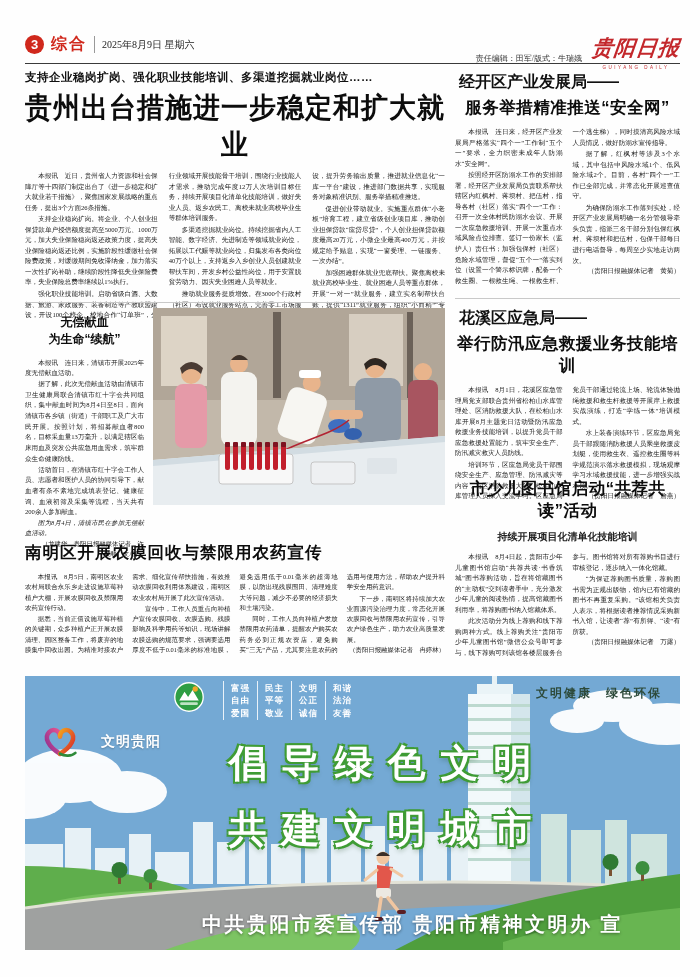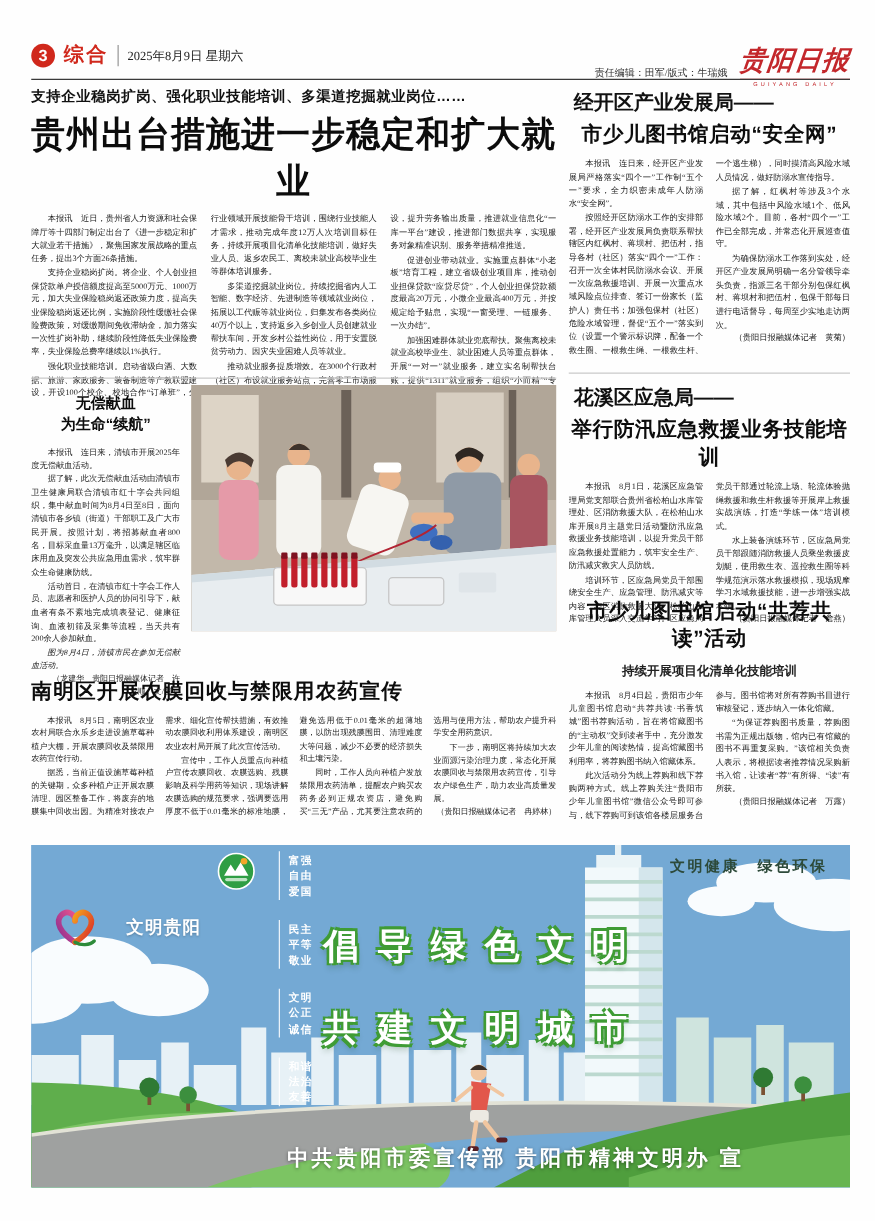--- a/index.html
+++ b/index.html
@@ -69,35 +69,35 @@
                margin:0 0 8px 0;color:#0c0c0c;letter-spacing:1px;}
   .nm-cols{columns:4;column-gap:9px;height:102px;overflow:hidden;font-size:6.4px;line-height:1.6;}
 
   
   .banner{position:absolute;left:25px;top:676px;width:655px;height:274px;overflow:hidden;background:#74a9d4;}
   .banner svg.scene{position:absolute;left:0;top:0;}
   .bn-logos{position:absolute;left:16px;top:5px;display:flex;align-items:flex-start;gap:12px;z-index:3;}
   .bn-brand{display:flex;align-items:center;gap:22px;margin-top:44px;}
   .bn-brand-text{color:#fff;font-family:"Liberation Sans",sans-serif;font-weight:900;font-size:14px;
                  letter-spacing:1px;text-shadow:0 1px 2px rgba(0,0,0,.25);}
-  .values{display:flex;gap:16px;margin-left:6px;flex-direction:column;}
+  .values{display:flex;gap:0;margin-left:6px;}
   .values .vcol{border-left:1px solid rgba(255,255,255,.85);padding:1px 7px;}
   .values .vword{display:block;color:#fff;font-family:"Liberation Sans",sans-serif;
                  font-weight:bold;font-size:8.5px;line-height:1.45;letter-spacing:1px;}
   .bn-topright{position:absolute;right:18px;top:9px;color:#2d4a3a;z-index:3;
                font-family:"Liberation Sans",sans-serif;font-weight:900;font-size:12px;letter-spacing:2px;}
   .slogan{position:absolute;left:70px;right:0;text-align:center;z-index:3;
-          font-family:"Liberation Sans",sans-serif;font-weight:900;font-size:28px;
+          font-family:"Liberation Sans",sans-serif;font-weight:900;font-size:38px;
           letter-spacing:15px;color:#ffffff;
           text-shadow:-2px -2px 0 #3f9c35,2px -2px 0 #3f9c35,-2px 2px 0 #3f9c35,2px 2px 0 #3f9c35,
                       0 4px 5px rgba(20,60,20,.3);}
   .slogan.l1{top:62px;}
   .slogan.l2{top:128px;}
   .bn-footer{position:absolute;left:120px;right:0;bottom:12px;text-align:center;z-index:3;
-             color:#fff;font-family:"Liberation Sans",sans-serif;font-weight:900;font-size:17px;
+             color:#fff;font-family:"Liberation Sans",sans-serif;font-weight:900;font-size:20px;
              letter-spacing:2.5px;text-shadow:0 1px 3px rgba(0,0,0,.45);}
 </style>
 </head>
 <body>
 
 <div class="page">
 
   <div class="hdr">
     <div class="hdr-left">
       <span class="pagenum">3</span>
@@ -128,21 +128,21 @@
           <p>促进创业带动就业。实施重点群体“小老板”培育工程，建立省级创业项目库，推动创业担保贷款“应贷尽贷”，个人创业担保贷款额度最高20万元，小微企业最高400万元，并按规定给予贴息，实现“一窗受理、一链服务、一次办结”。</p>
           <p>加强困难群体就业兜底帮扶。聚焦离校未就业高校毕业生、就业困难人员等重点群体，开展“一对一”就业服务，建立实名制帮扶台账，提供“1311”就业服务，组织“小而精”“专而优”特色招聘活动。</p>
         </div>
 
     </div>
   </section>
   <div class="rule" style="left:25px;top:302px;width:420px;"></div>
 
   <section class="rt-art" style="top:72px;">
     <div class="kicker">经开区产业发展局——</div>
-    <h2 class="rt-headline">市少儿图书馆启动“安全网”</h2>
+    <h2 class="rt-headline">服务举措精准推送“安全网”</h2>
     <div class="art-body rt-cols" style="height:168px;">
       <div>
           <p>本报讯　连日来，经开区产业发展局严格落实“四个一”工作制“五个一”要求，全力织密未成年人防溺水“安全网”。</p>
           <p>按照经开区防溺水工作的安排部署，经开区产业发展局负责联系帮扶辖区内红枫村、蒋坝村、把伍村，指导各村（社区）落实“四个一”工作：召开一次全体村民防溺水会议、开展一次应急救援培训、开展一次重点水域风险点位排查、签订一份家长（监护人）责任书；加强包保村（社区）危险水域管理，督促“五个一”落实到位（设置一个警示标识牌，配备一个救生圈、一根救生绳、一根救生杆、一个逃生梯），同时摸清高风险水域人员情况，做好防溺水宣传指导。</p>
           <p>据了解，红枫村等涉及3个水域，其中包括中风险水域1个、低风险水域2个。目前，各村“四个一”工作已全部完成，并常态化开展巡查值守。</p>
           <p>为确保防溺水工作落到实处，经开区产业发展局明确一名分管领导牵头负责，指派三名干部分别包保红枫村、蒋坝村和把伍村，包保干部每日进行电话督导，每周至少实地走访两次。</p>
         </div>
       <p class="byline">（贵阳日报融媒体记者　黄菊）</p>
     </div>
   </section>

